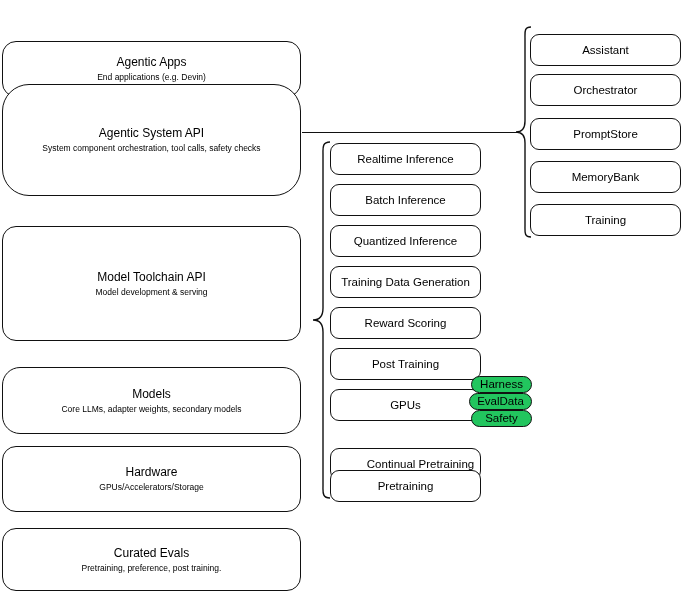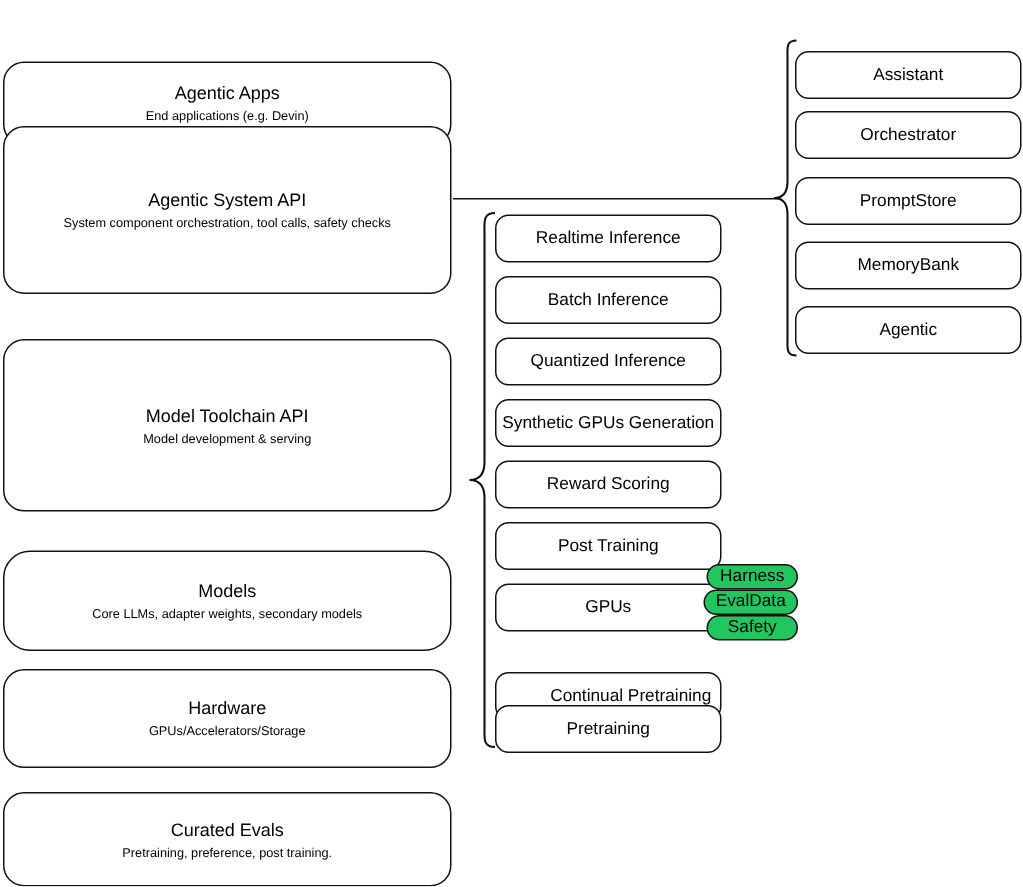--- a/index.html
+++ b/index.html
@@ -98,21 +98,21 @@
 </head>
 <body>
 
 <div id="canvas">
 
   <div class="box layer-box" style="top:3px; height:56px;margin-top:38px;">
     <div class="title">Agentic Apps</div>
     <div class="subtitle">End applications (e.g. Devin)</div>
   </div>
 
-  <div class="box layer-box" style="top:84px; height:112px;">
+  <div class="box layer-box" style="top:84px; height:112px;border-radius:27px;">
     <div class="title">Agentic System API</div>
     <div class="subtitle">System component orchestration, tool calls, safety checks</div>
   </div>
 
   <div class="box layer-box" style="top:226px; height:115px;">
     <div class="title">Model Toolchain API</div>
     <div class="subtitle">Model development &amp; serving</div>
   </div>
 
   <div class="box layer-box" style="top:367px; height:67px;border-radius:18px;">
@@ -143,21 +143,21 @@
   <div class="box item-box mid-box" style="top:143px;">
     <div class="title">Realtime Inference</div>
   </div>
   <div class="box item-box mid-box" style="top:184px;">
     <div class="title">Batch Inference</div>
   </div>
   <div class="box item-box mid-box" style="top:225px;">
     <div class="title">Quantized Inference</div>
   </div>
   <div class="box item-box mid-box" style="top:266px;">
-    <div class="title">Synthetic GPUs Generation</div>
+    <div class="title">Training Data Generation</div>
   </div>
   <div class="box item-box mid-box" style="top:307px;">
     <div class="title">Reward Scoring</div>
   </div>
   <div class="box item-box mid-box" style="top:348px;">
     <div class="title">Post Training</div>
   </div>
   <div class="box item-box mid-box" style="top:389px;">
     <div class="title">GPUs</div>
   </div>
@@ -178,16 +178,16 @@
   <div class="box item-box right-box" style="top:74px;">
     <div class="title">Orchestrator</div>
   </div>
   <div class="box item-box right-box" style="top:118px;">
     <div class="title">PromptStore</div>
   </div>
   <div class="box item-box right-box" style="top:161px;">
     <div class="title">MemoryBank</div>
   </div>
   <div class="box item-box right-box" style="top:204px;">
-    <div class="title">Agentic</div>
+    <div class="title">Training</div>
   </div>
 
 </div>
 
 </body></html>

